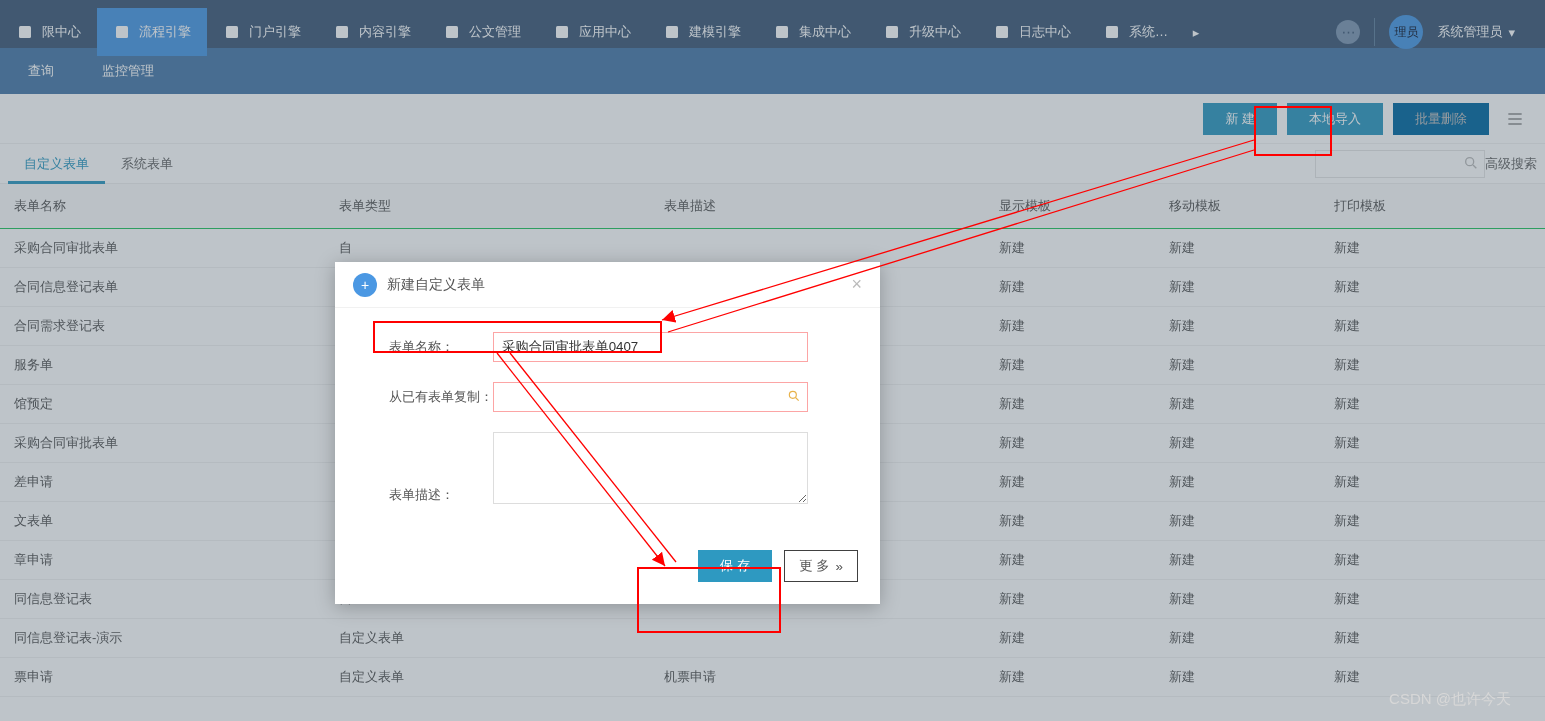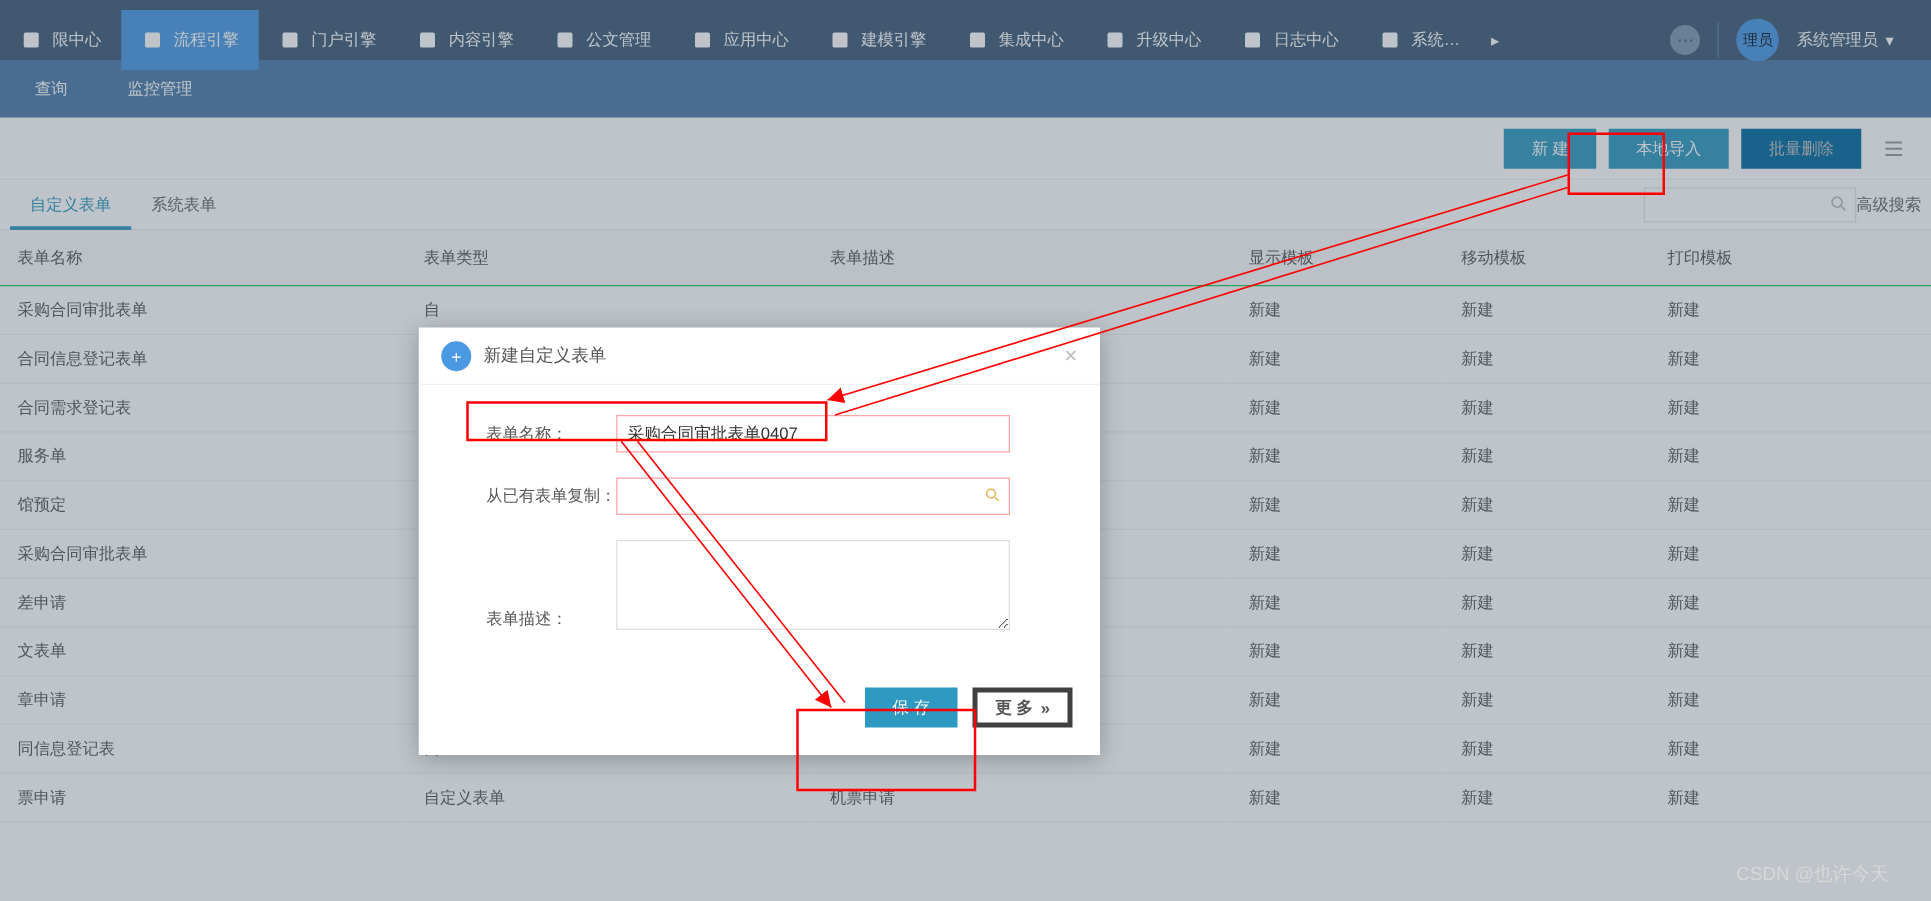--- a/index.html
+++ b/index.html
@@ -54,21 +54,21 @@
   .frow.top { align-items: flex-end; }
   .flabel { width: 104px; text-align: left; color: #555; }
   .frow input[type=text] { flex: 1; height: 30px; border: 1px solid #fca5a5; padding: 0 8px; color: #333; }
   .copyctl { position: relative; flex: 1; }
   .copyctl input { width: 100%; height: 30px; border: 1px solid #c1dff3; padding: 0 26px 0 8px; }
   .copyctl .q { position: absolute; right: 7px; top: 7px; color: #e8b24a; }
   .frow textarea { flex: 1; height: 72px; border: 1px solid #ddd; padding: 6px 8px; resize: both; }
   .dlg-foot { display: flex; justify-content: flex-end; gap: 12px; padding: 14px 22px 22px; }
   .btn-save { height: 32px; padding: 0 22px; background: #2e99c1; color: #fff; border: none; cursor: pointer; }
   .btn-primary { height: 32px; padding: 0 16px; background: #4b98e3; color: #fff; border: none; cursor: pointer; }
-  .btn-more { height: 32px; padding: 0 14px; background: #fff; border: 4px solid #404040; cursor: pointer; display: flex; align-items: center; gap: 6px; color: #555; font-weight: bold; }
+  .btn-more { height: 32px; padding: 0 14px; background: #fff; border: 1px solid #404040; cursor: pointer; display: flex; align-items: center; gap: 6px; color: #555; }
 
   
   .ann { position: absolute; pointer-events: none; }
   .rbox { border: 2px solid red; }
   .watermark { position: absolute; right: 34px; bottom: 12px; color: #d7d7d7; font-size: 15px; font-family: Arial; pointer-events: none; }
   svg.overlay { position: absolute; inset: 0; pointer-events: none; }
 </style>
 </head>
 <body>
 
@@ -285,20 +285,28 @@
       </tr>
       <tr>
         <td>同信息登记表</td>
         <td>自</td>
         <td></td>
         <td>新建</td>
         <td>新建</td>
         <td>新建</td>
       </tr>
       <tr>
+        <td>同信息登记表-演示</td>
+        <td>自定义表单</td>
+        <td></td>
+        <td>新建</td>
+        <td>新建</td>
+        <td>新建</td>
+      </tr>
+      <tr>
         <td>票申请</td>
         <td>自定义表单</td>
         <td>机票申请</td>
         <td>新建</td>
         <td>新建</td>
         <td>新建</td>
       </tr>
     </tbody>
 </table>
 

